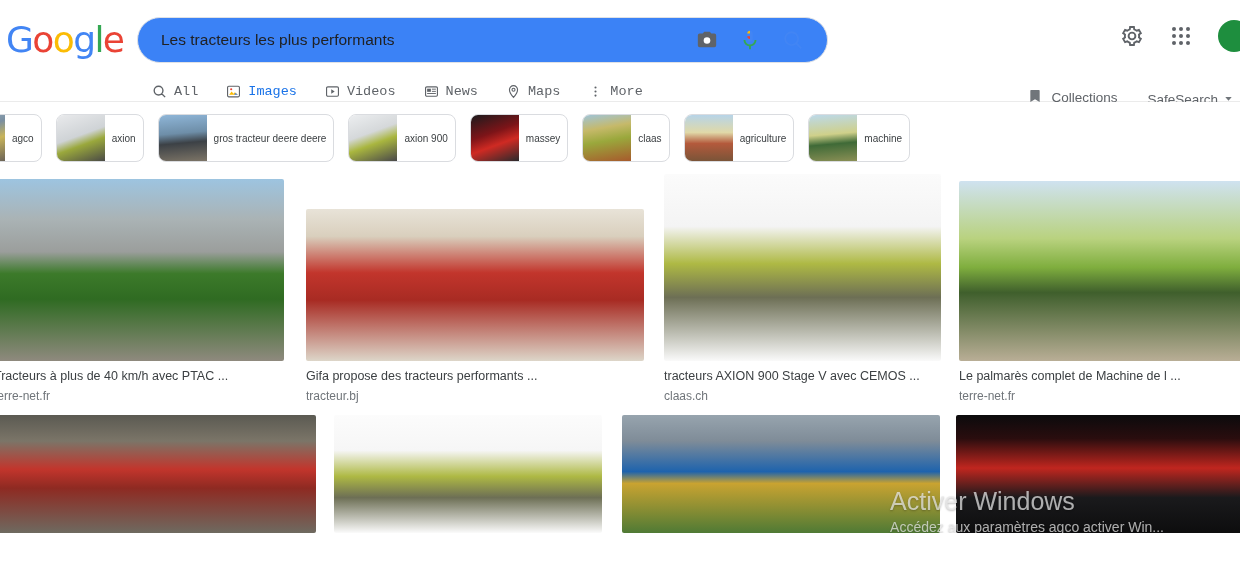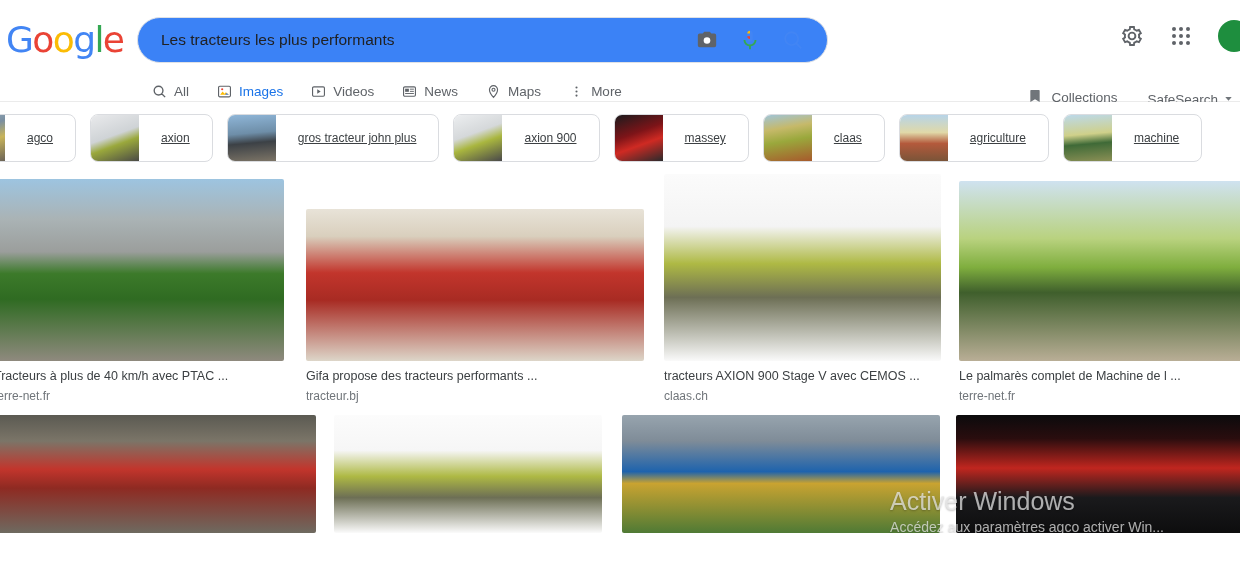--- a/index.html
+++ b/index.html
@@ -81,20 +81,21 @@
     margin-right: -14px;
     cursor: pointer;
   }
 
   
   .tabs {
     position: absolute;
     left: 152px; top: 78px;
     display: flex; align-items: flex-end;
     gap: 0px;
+    font-family: Liberation Mono, monospace;
   }
   .tab {
     display: flex; align-items: center; gap: 7px;
     padding: 0 14px 12px 14px;
     font-size: 13.5px;
     color: #5f6368;
     cursor: pointer;
     position: relative;
     height: 39px;
     white-space: nowrap;
@@ -149,25 +150,24 @@
     cursor: pointer;
   }
   .chip:first-child { margin-left: -44px; }
   .chip-thumb {
     width: 48px; height: 46px;
     flex: 0 0 48px;
     background-size: cover;
     background-position: center;
   }
   .chip-label {
-    padding: 0 22px;
-    font-size: 12px;
+    padding: 0 7px;
+    font-size: 10px;
     color: #3c4043;
     white-space: nowrap;
-    text-decoration: underline;
   }
 
   
   .results {
     position: relative;
     padding: 0;
     overflow: hidden;
   }
   .grid-row {
     display: flex;
@@ -355,21 +355,21 @@
     <div class="chip">
       <div class="chip-thumb" style="background-image: linear-gradient(160deg, rgb(159, 182, 200) 0%, rgb(123, 143, 160) 35%, rgb(200, 180, 90) 60%, rgb(107, 99, 87) 100%);"></div>
       <div class="chip-label">agco</div>
     </div>
     <div class="chip">
       <div class="chip-thumb" style="background-image: linear-gradient(160deg, rgb(233, 234, 236) 0%, rgb(207, 211, 214) 45%, rgb(154, 168, 60) 62%, rgb(74, 74, 70) 100%);"></div>
       <div class="chip-label">axion</div>
     </div>
     <div class="chip">
       <div class="chip-thumb" style="background-image: linear-gradient(175deg, rgb(143, 182, 216) 0%, rgb(110, 142, 168) 40%, rgb(60, 65, 70) 60%, rgb(124, 116, 102) 100%);"></div>
-      <div class="chip-label">gros tracteur john plus</div>
+      <div class="chip-label">gros tracteur deere deere</div>
     </div>
     <div class="chip">
       <div class="chip-thumb" style="background-image: linear-gradient(160deg, rgb(236, 238, 240) 0%, rgb(213, 216, 218) 40%, rgb(169, 182, 63) 60%, rgb(73, 72, 74) 100%);"></div>
       <div class="chip-label">axion 900</div>
     </div>
     <div class="chip">
       <div class="chip-thumb" style="background-image: linear-gradient(160deg, rgb(27, 27, 29) 0%, rgb(125, 20, 24) 40%, rgb(207, 42, 35) 62%, rgb(42, 42, 44) 100%);"></div>
       <div class="chip-label">massey</div>
     </div>
     <div class="chip">

